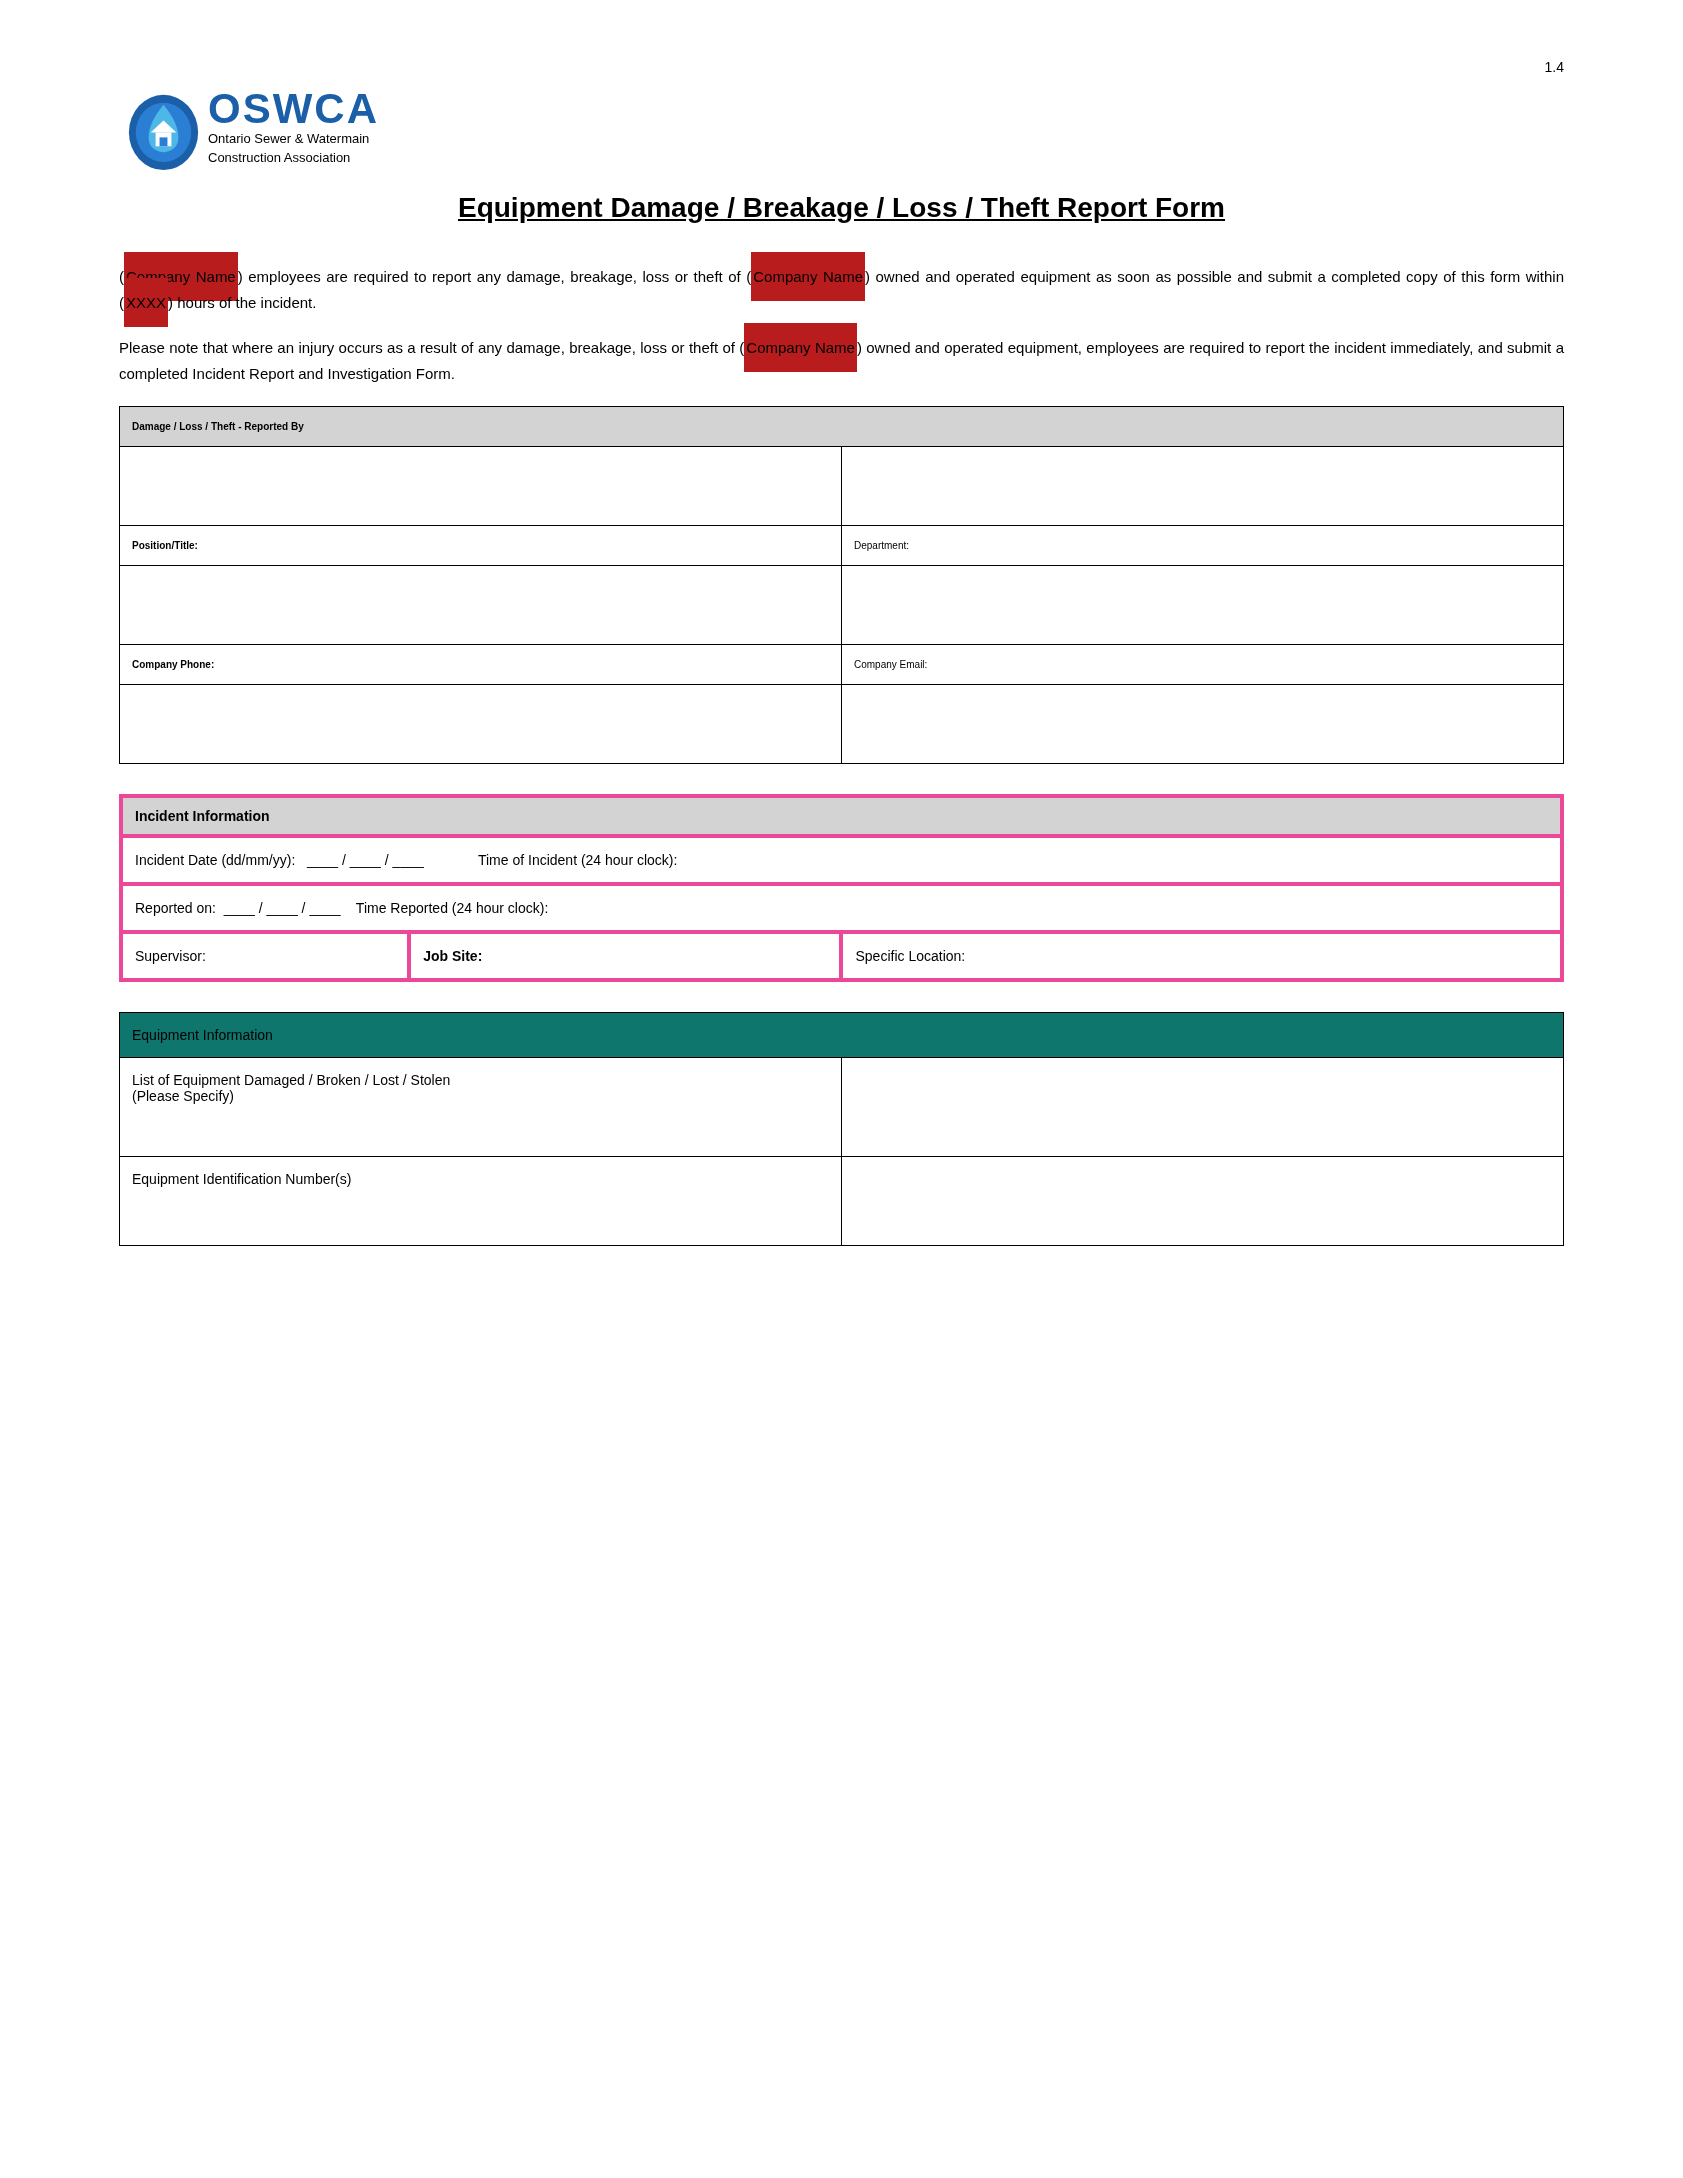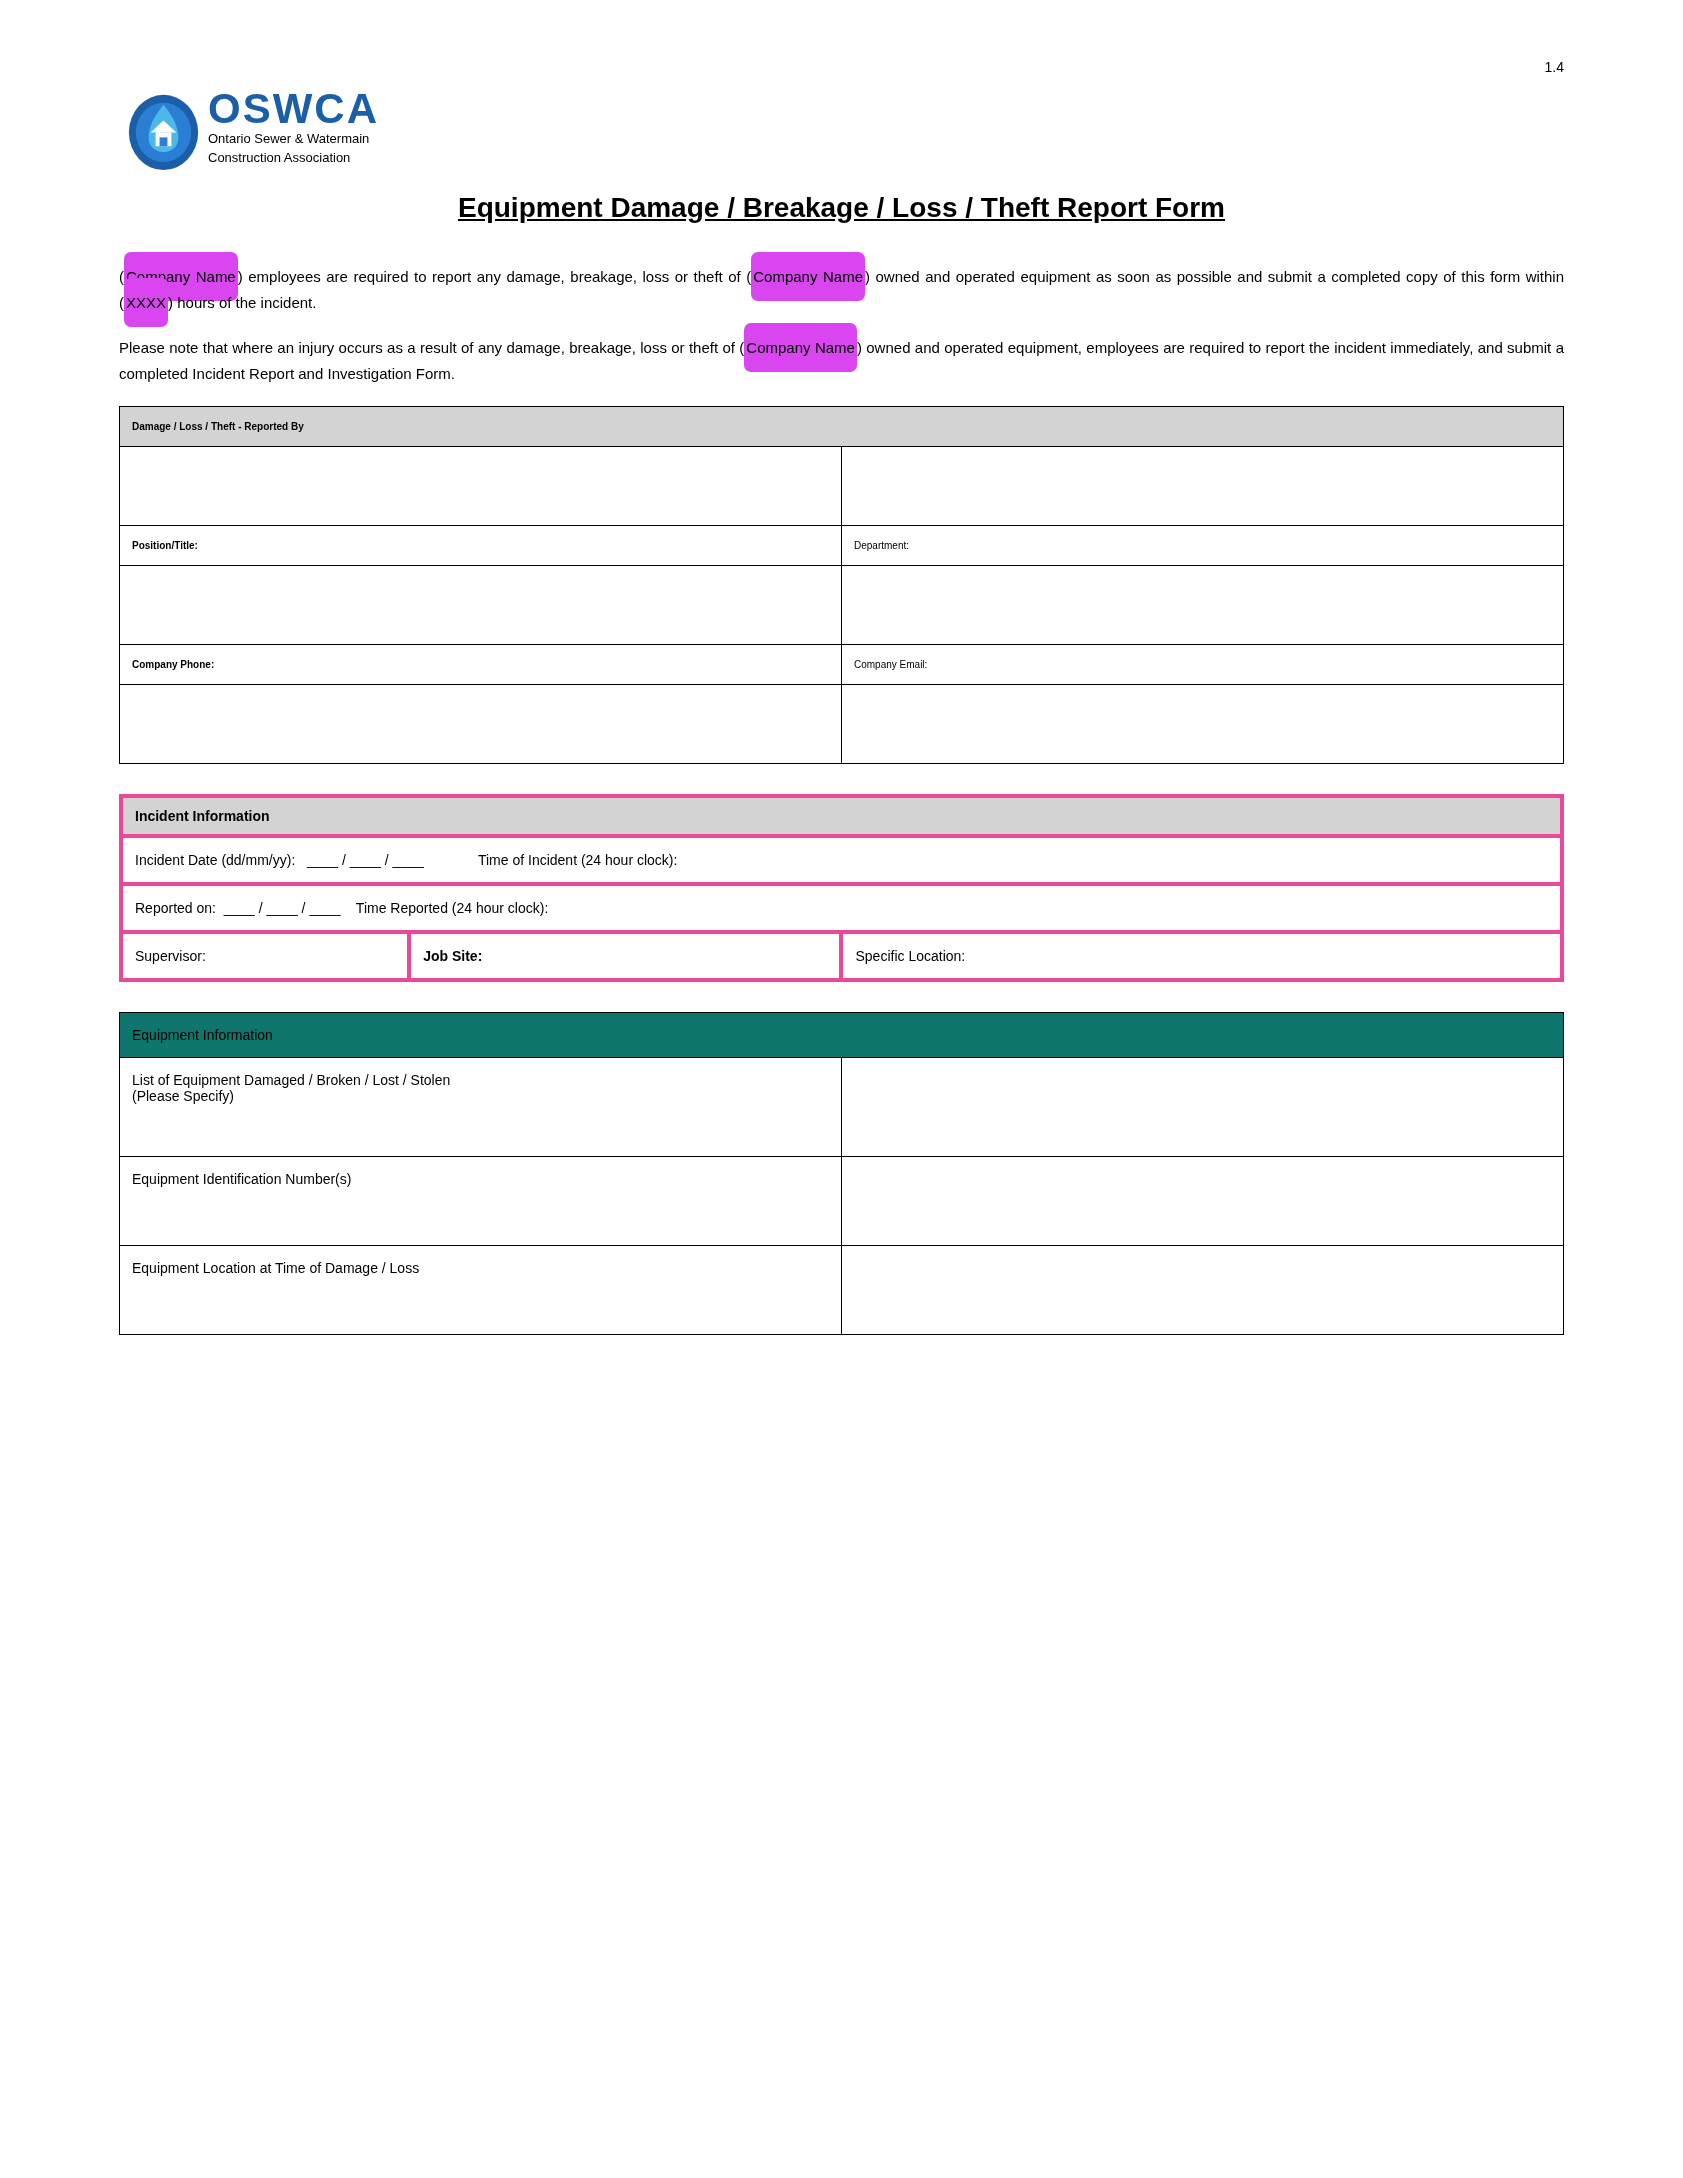--- a/index.html
+++ b/index.html
@@ -69,23 +69,22 @@
     }
 
     .intro-text {
       font-size: 15px;
       line-height: 1.7;
       text-align: justify;
       margin-bottom: 20px;
     }
 
     .highlight-yellow {
-      background-color: #d946ef;
+      background-color: #b91c1c;
       padding: 16px 2px;
-      border-radius: 7px;
     }
 
     .section-table {
       width: 100%;
       border-collapse: collapse;
       margin-bottom: 30px;
     }
 
     .section-header {
       background-color: #d3d3d3;
@@ -282,21 +281,15 @@
       List of Equipment Damaged / Broken / Lost / Stolen<br>(Please Specify)
     </td>
     <td style="width:50%; height:99px;"></td>
   </tr>
   <tr>
     <td style="width:50%; height:89px;">
       <span>Equipment Identification Number(s)</span>
     </td>
     <td style="width:50%; height:89px;"></td>
   </tr>
-  <tr>
-    <td style="width:50%; height:89px;">
-      <span>Equipment Location at Time of Damage / Loss</span>
-    </td>
-    <td style="width:50%; height:89px;"></td>
-  </tr>
 </tbody>
   </table>
 
 
 </body></html>

